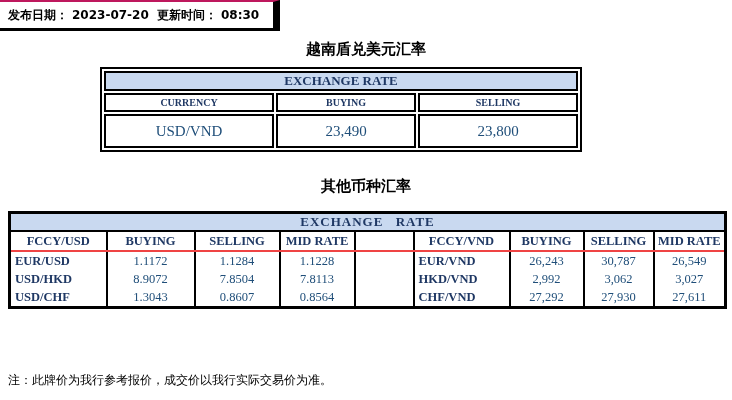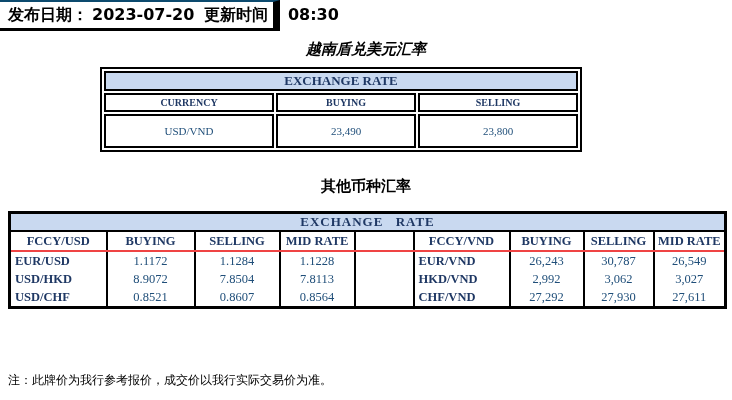--- a/index.html
+++ b/index.html
@@ -1,41 +1,41 @@
 <!DOCTYPE html>
 <html style="--band-bg: #C9D9F0; --stripe-bg: #DCE6F1; --header-text: #1F3864; --data-text: #1F4E79; --border: #000000;"><head>
 <meta charset="utf-8">
 <style>
   html,body{margin:0;padding:0;background:#fff;}
   .page{position:relative;width:732px;height:400px;background:#ffffff;overflow:hidden;
         font-family:"Liberation Serif","DejaVu Serif",serif;}
 
   
   .datebox{position:absolute;left:0;top:0;width:265px;height:26px;
-           border-top:2px solid #0c4a6e;border-bottom:3px solid #000;border-right:7px solid #000;
-           font-family:"DejaVu Sans","Liberation Sans",sans-serif;font-size:16px;font-weight:bold;
+           border-top:2px solid #be185d;border-bottom:3px solid #000;border-right:7px solid #000;
+           font-family:"DejaVu Sans","Liberation Sans",sans-serif;font-size:12px;font-weight:bold;
            color:#000;line-height:26px;padding-left:8px;white-space:nowrap;}
   .datebox span{margin-right:4px;}
 
   
   .sec-title{position:absolute;left:0;width:732px;text-align:center;
              font-family:"DejaVu Sans","Liberation Sans",sans-serif;
              font-weight:bold;font-size:15px;color:#000;}
-  #title1{top:40px;font-style:italic;}
+  #title1{top:40px;}
   #title2{top:177px;}
 
   
   .t1{position:absolute;left:100px;top:67px;width:478px;table-layout:fixed;
       border-collapse:separate;border-spacing:2px;border:2px solid #000;background:#fff;}
   .t1 td{border:2px solid #000;text-align:center;vertical-align:middle;
          color:var(--data-text);font-size:13px;padding:0;}
   .t1 .band{background:var(--band-bg);color:var(--header-text);font-weight:bold;
             font-size:13px;height:15px;}
   .t1 tr.hdr td{color:var(--header-text);font-weight:bold;font-size:10px;height:15px;}
-  .t1 tr.data td{height:30px;font-size:11px;}
+  .t1 tr.data td{height:30px;font-size:15px;}
 
   
   .t2{position:absolute;left:8px;top:211px;width:716px;table-layout:fixed;
       border-collapse:collapse;border:3px solid #000;background:#fff;}
   .t2 td{border-left:2px solid #000;border-right:2px solid #000;border-top:0;border-bottom:0;
          text-align:center;vertical-align:middle;color:var(--data-text);
          font-size:12.5px;height:18px;padding:0 2px;overflow:hidden;white-space:nowrap;}
   .t2 .band{background:var(--band-bg);color:var(--header-text);font-weight:bold;
             font-size:13px;height:16px;letter-spacing:1px;word-spacing:8px;
             border-bottom:2px solid #000;}
@@ -134,21 +134,21 @@
         <td class="gap"></td>
         <td class="lbl">HKD/VND</td>
         <td>2,992</td>
         <td>3,062</td>
         <td>3,027</td>
       </tr>
 
 
       <tr class="data">
         <td class="lbl">USD/CHF</td>
-        <td>0.8521</td>
+        <td>1.3043</td>
         <td>0.8607</td>
         <td>0.8564</td>
         <td class="gap"></td>
         <td class="lbl">CHF/VND</td>
         <td>27,292</td>
         <td>27,930</td>
         <td>27,611</td>
       </tr>
     </tbody>
   </table>

